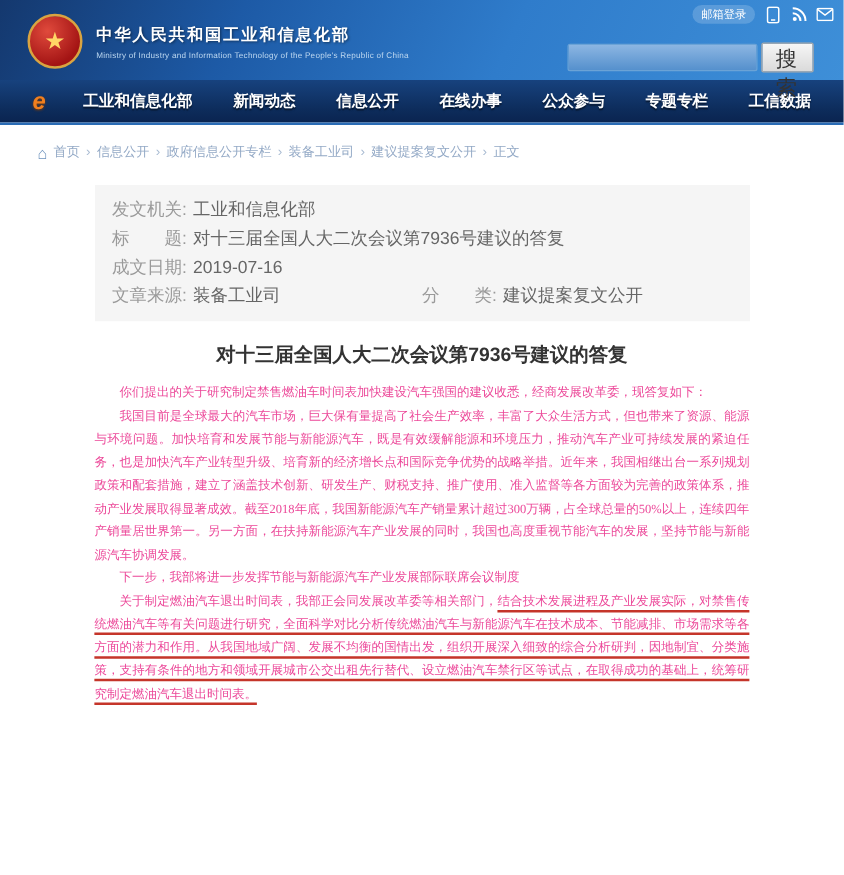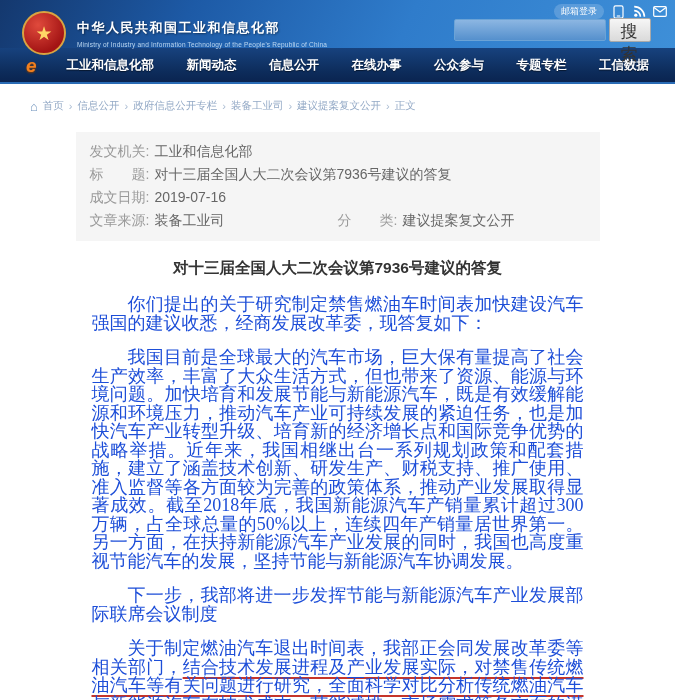--- a/index.html
+++ b/index.html
@@ -5,21 +5,21 @@
   * { box-sizing: border-box; }
   html,body { margin:0; padding:0; }
   body {
     width:675px; height:700px; overflow:hidden;
     background:#fff;
     font-family:"Liberation Sans", sans-serif;
   }
 
   
   .header {
-    position:relative; height:48px;
+    position:relative; height:64px;
     background:linear-gradient(115deg,#14386e 0%,#1d5aa6 28%,#2f7ccb 60%,#3e8fd8 100%);
   }
   .topbar {
     position:absolute; top:4px; right:8px;
     display:flex; align-items:center; gap:7px;
   }
   .mail-login {
     font-size:9px; color:#fff; text-decoration:none;
     background:rgba(255,255,255,.18); border-radius:8px; padding:1px 7px;
   }
@@ -81,23 +81,23 @@
   .meta-row { display:flex; padding:5px 0; font-size:14px; line-height:13px; }
   .meta-cell { width:50%; display:flex; }
   .meta-label { color:#9a9a9a; white-space:pre; flex-shrink:0; }
   .meta-value { color:#666; margin-left:5px; }
 
   .article-title {
     text-align:center; font-size:15.5px; font-weight:bold; color:#333;
     margin:17px 0 11px;
   }
   .article p {
-    margin:16px; text-indent:2em; text-align:justify;
+    margin:0; text-indent:2em; text-align:justify;
     font-family:"Liberation Serif","DejaVu Serif",serif;
-    font-size:18px; line-height:18.5px; color:#1d4ed8;
+    font-size:10px; line-height:18.5px; color:#ec4899;
   }
   .redline {
     text-decoration:underline;
     text-decoration-color:#c5352a;
     text-decoration-thickness:2px;
     text-underline-offset:3.5px;
   }
 </style>
 </head>
 <body>

